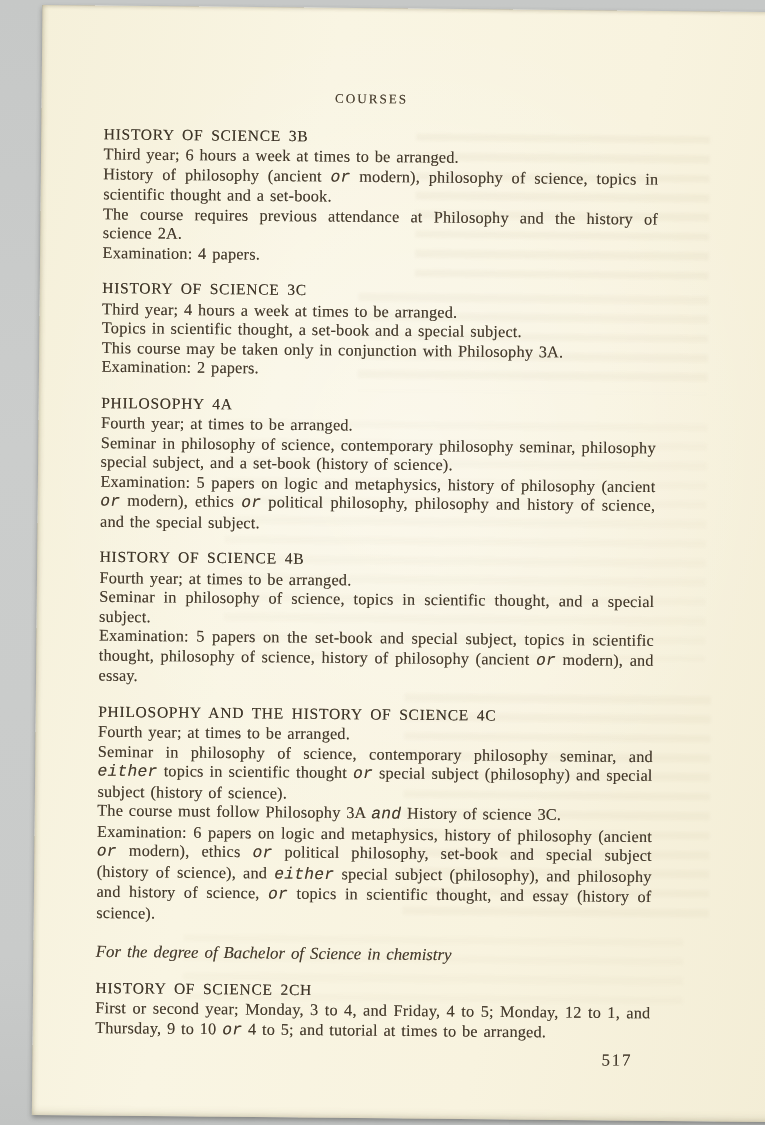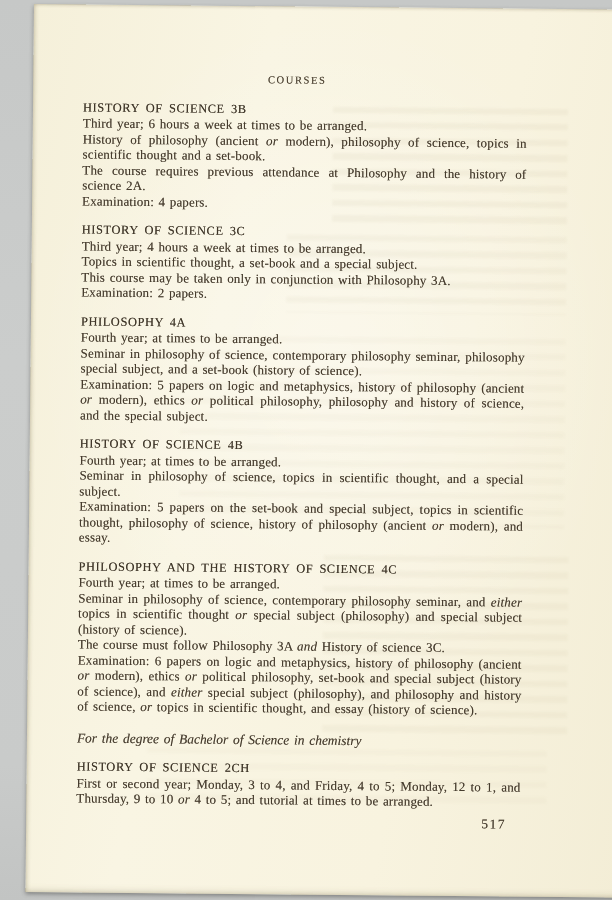--- a/index.html
+++ b/index.html
@@ -82,21 +82,21 @@
   .para {
     margin: 0;
     font-size: 13px;
     line-height: 15.5px;
     text-align: justify;
     letter-spacing: 0.15px;
     word-spacing: 1.2px;
     color: #453b2d;
     text-shadow: 0 0 0.45px rgba(69,59,45,0.55);
   }
-  .para i { letter-spacing: 0.2px; }
+  .para i { letter-spacing: 0.2px; font-family: Liberation Mono, monospace; }
 
   .subheading {
     margin: 16px 0 10px 0;
     font-style: italic;
     font-size: 13.4px;
     line-height: 15.5px;
     word-spacing: 1.5px;
     color: #453b2d;
     text-shadow: 0 0 0.45px rgba(69,59,45,0.5);
   }

